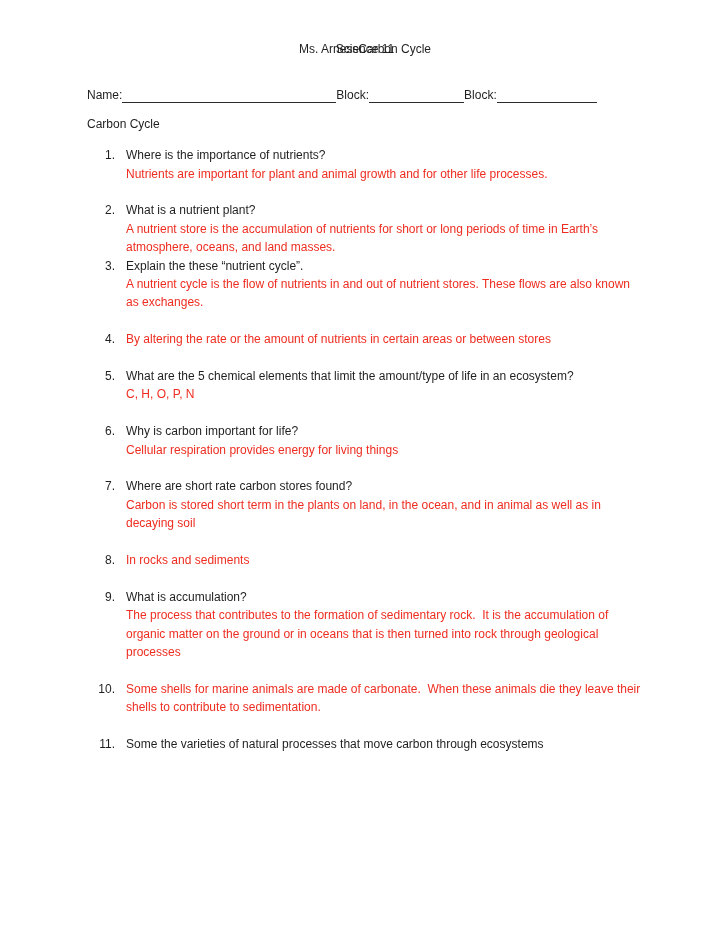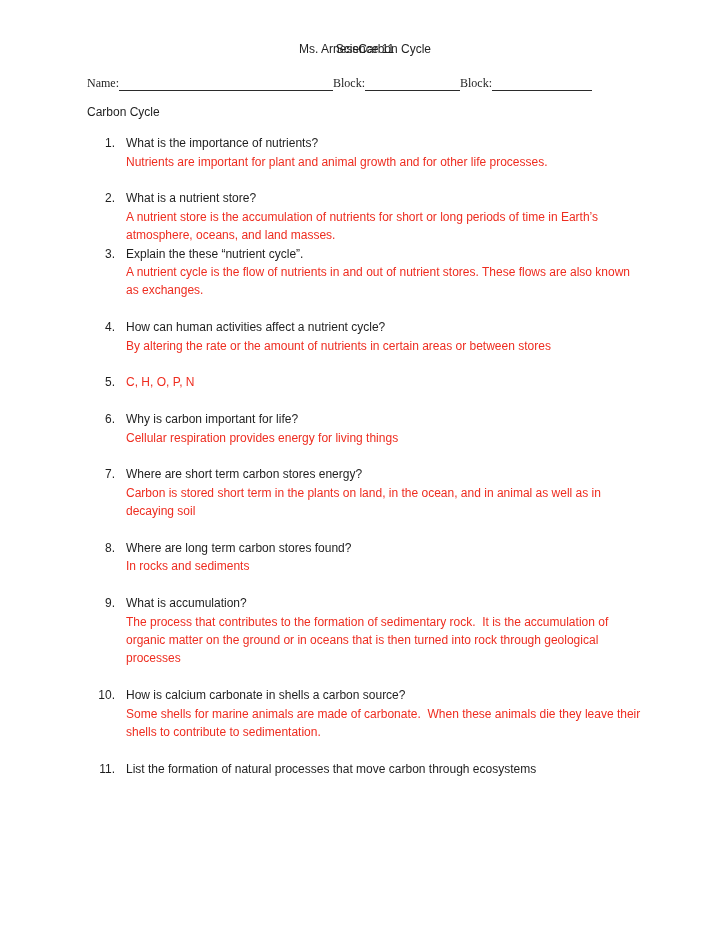--- a/index.html
+++ b/index.html
@@ -26,24 +26,23 @@
     position: relative;
     display: flex;
     justify-content: center;
   }
   .hdr-center {
     position: absolute;
     left: 50%;
     transform: translateX(-50%);
   }
   .fields {
-    margin-top: 16px;
+    margin-top: 28px;
     display: flex;
     align-items: flex-end;
-    font-family: Liberation Serif, serif;
   }
   .blank {
     display: inline-block;
     height: 14px;
     margin-bottom: 2px;
     border-bottom: 1.3px solid #2b2b2b;
   }
   .name-blank  { width: 214px; }
   .date-blank  { width: 95px;  }
   .block-blank { width: 100px; }
@@ -95,104 +94,102 @@
     <span class="lbl">Block:</span>
     <span class="blank block-blank"></span>
   </div>
 
   <div class="title">Carbon Cycle</div>
 
   <ol class="questions" id="questions">
   <li class="q-item">
     <div class="q-line">
       <span class="q-num">1.</span>
-      <span class="q-text">What is the importance of nutrients?</span>
+      <span class="q-text">Where is the importance of nutrients?</span>
     </div>
     <div class="a-text">Nutrients are important for plant and animal growth and for other life processes.</div>
   </li>
 
   <li class="q-item no-gap">
     <div class="q-line">
       <span class="q-num">2.</span>
-      <span class="q-text">What is a nutrient store?</span>
+      <span class="q-text">What is a nutrient plant?</span>
     </div>
     <div class="a-text">A nutrient store is the accumulation of nutrients for short or long periods of time in Earth’s
 atmosphere, oceans, and land masses.</div>
   </li>
 
   <li class="q-item">
     <div class="q-line">
       <span class="q-num">3.</span>
       <span class="q-text">Explain the these “nutrient cycle”.</span>
     </div>
     <div class="a-text">A nutrient cycle is the flow of nutrients in and out of nutrient stores. These flows are also known
 as exchanges.</div>
   </li>
 
   <li class="q-item">
     <div class="q-line">
       <span class="q-num">4.</span>
-      <span class="q-text">How can human activities affect a nutrient cycle?</span>
     </div>
     <div class="a-text">By altering the rate or the amount of nutrients in certain areas or between stores</div>
   </li>
 
   <li class="q-item">
     <div class="q-line">
       <span class="q-num">5.</span>
+      <span class="q-text">What are the 5 chemical elements that limit the amount/type of life in an ecosystem?</span>
     </div>
     <div class="a-text">C, H, O, P, N</div>
   </li>
 
   <li class="q-item">
     <div class="q-line">
       <span class="q-num">6.</span>
       <span class="q-text">Why is carbon important for life?</span>
     </div>
     <div class="a-text">Cellular respiration provides energy for living things</div>
   </li>
 
   <li class="q-item">
     <div class="q-line">
       <span class="q-num">7.</span>
-      <span class="q-text">Where are short term carbon stores energy?</span>
+      <span class="q-text">Where are short rate carbon stores found?</span>
     </div>
     <div class="a-text">Carbon is stored short term in the plants on land, in the ocean, and in animal as well as in
 decaying soil</div>
   </li>
 
   <li class="q-item">
     <div class="q-line">
       <span class="q-num">8.</span>
-      <span class="q-text">Where are long term carbon stores found?</span>
     </div>
     <div class="a-text">In rocks and sediments</div>
   </li>
 
   <li class="q-item">
     <div class="q-line">
       <span class="q-num">9.</span>
       <span class="q-text">What is accumulation?</span>
     </div>
     <div class="a-text">The process that contributes to the formation of sedimentary rock.&nbsp; It is the accumulation of
 organic matter on the ground or in oceans that is then turned into rock through geological
 processes</div>
   </li>
 
   <li class="q-item">
     <div class="q-line">
       <span class="q-num">10.</span>
-      <span class="q-text">How is calcium carbonate in shells a carbon source?</span>
     </div>
     <div class="a-text">Some shells for marine animals are made of carbonate.&nbsp; When these animals die they leave their
 shells to contribute to sedimentation.</div>
   </li>
 
   <li class="q-item no-gap">
     <div class="q-line">
       <span class="q-num">11.</span>
-      <span class="q-text">List the formation of natural processes that move carbon through ecosystems</span>
+      <span class="q-text">Some the varieties of natural processes that move carbon through ecosystems</span>
     </div>
 
   </li>
 </ol>
 
 </div>
 
 </body></html>

